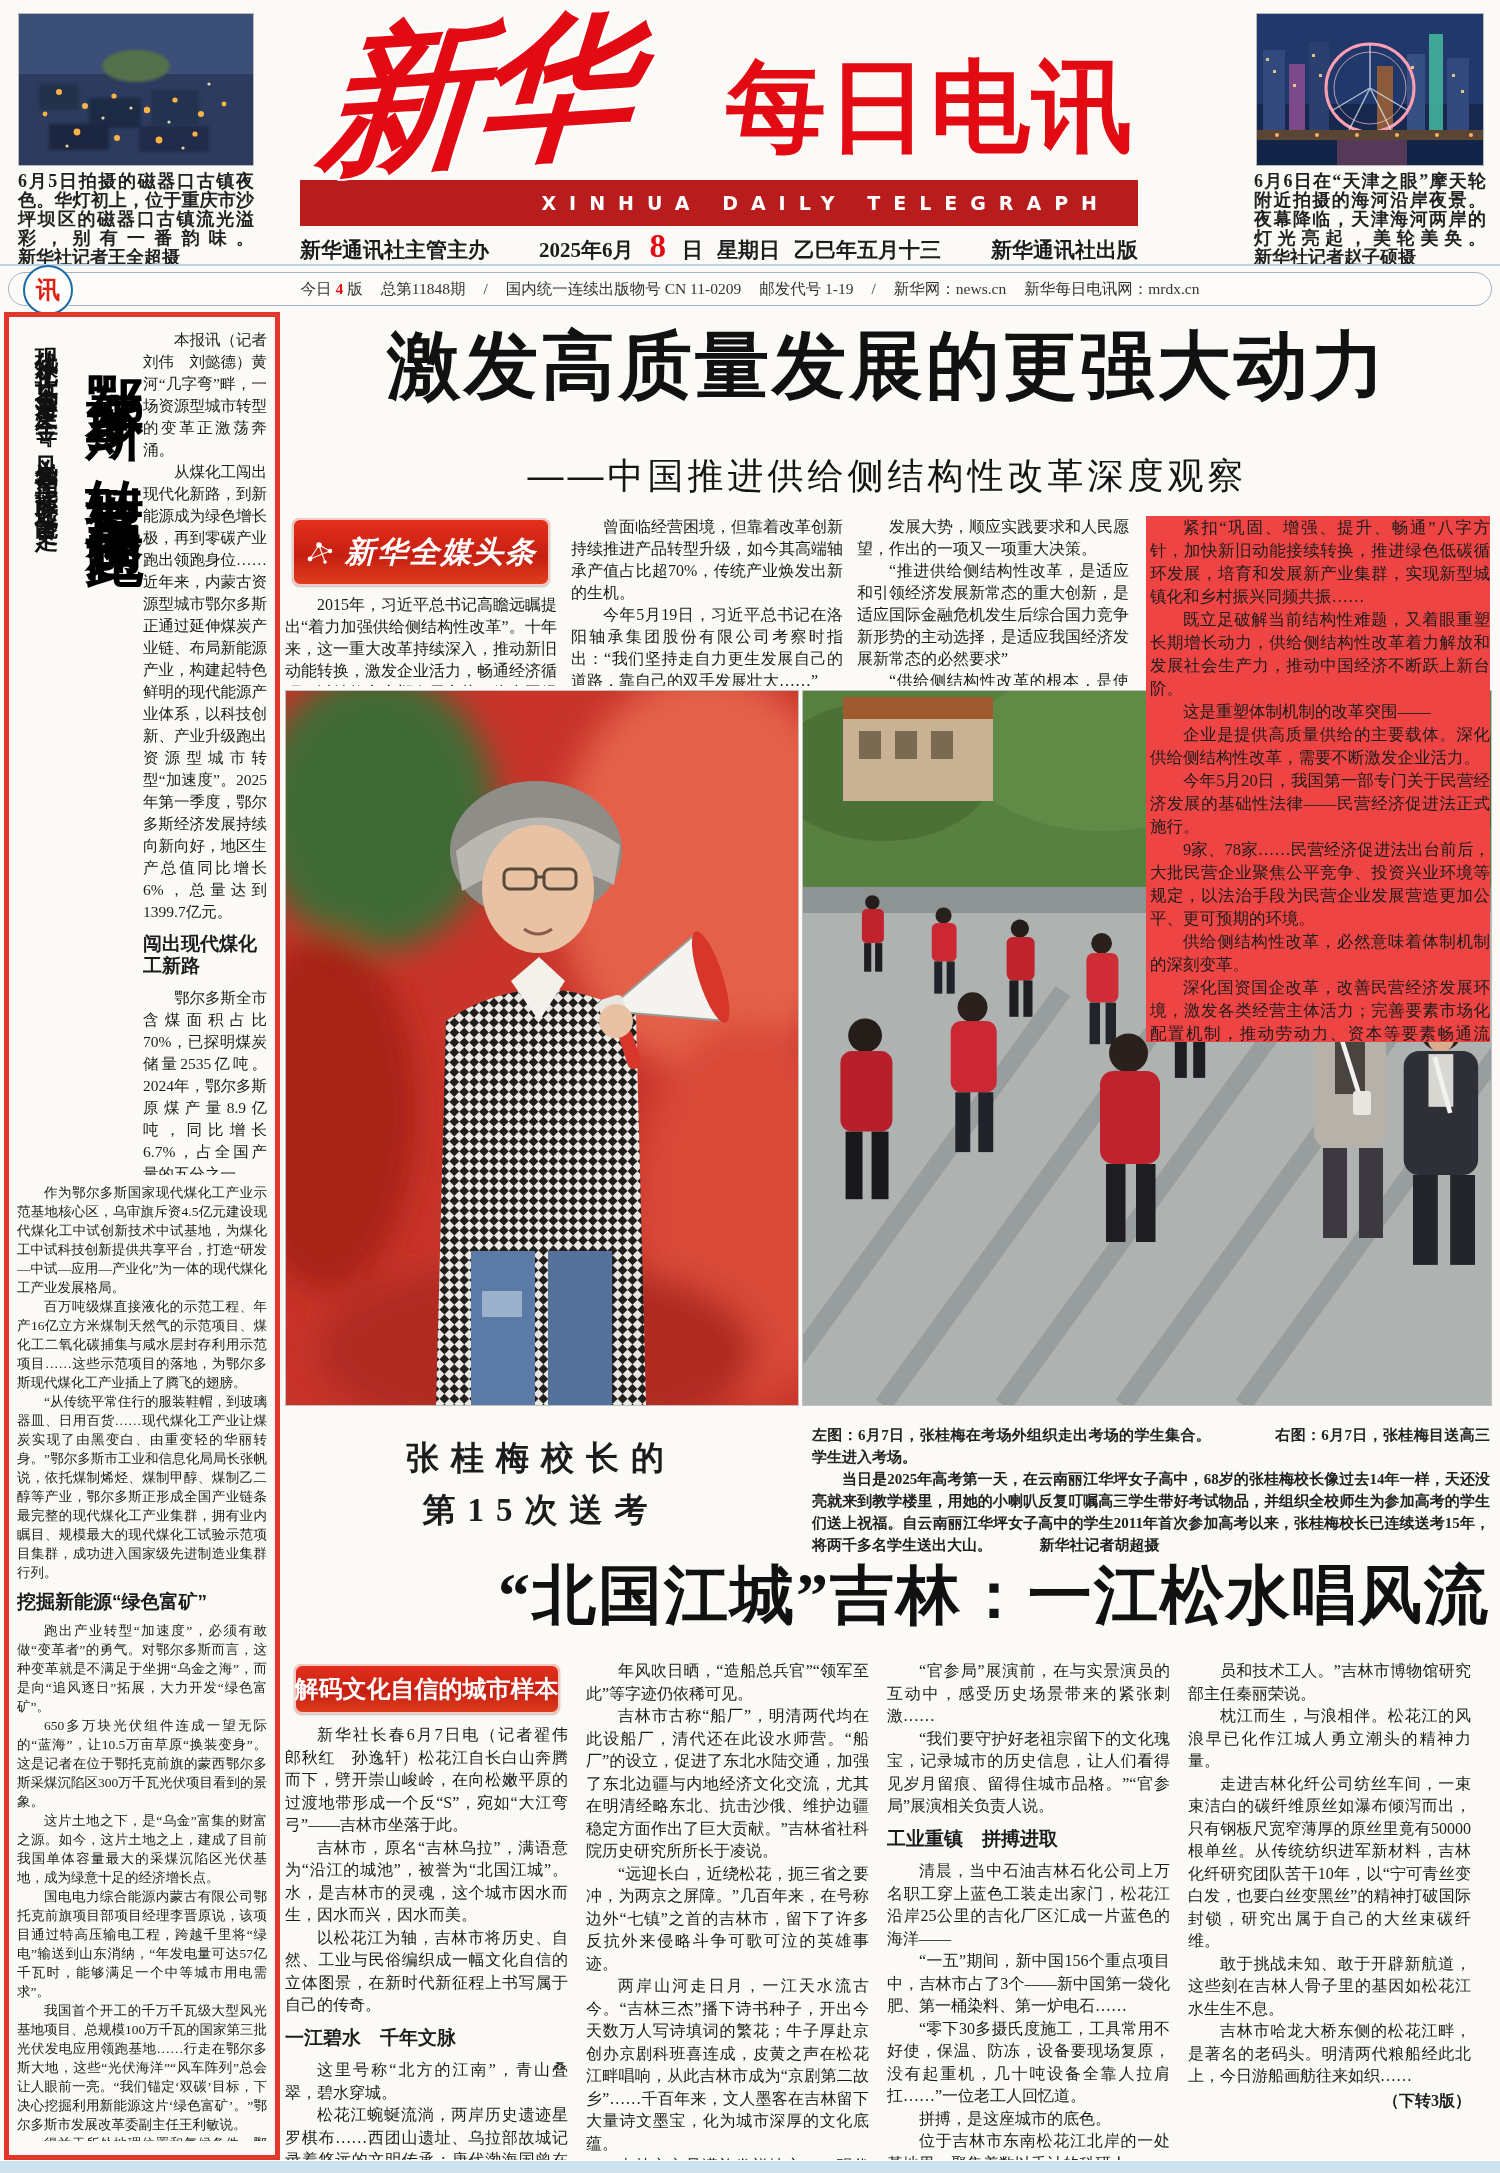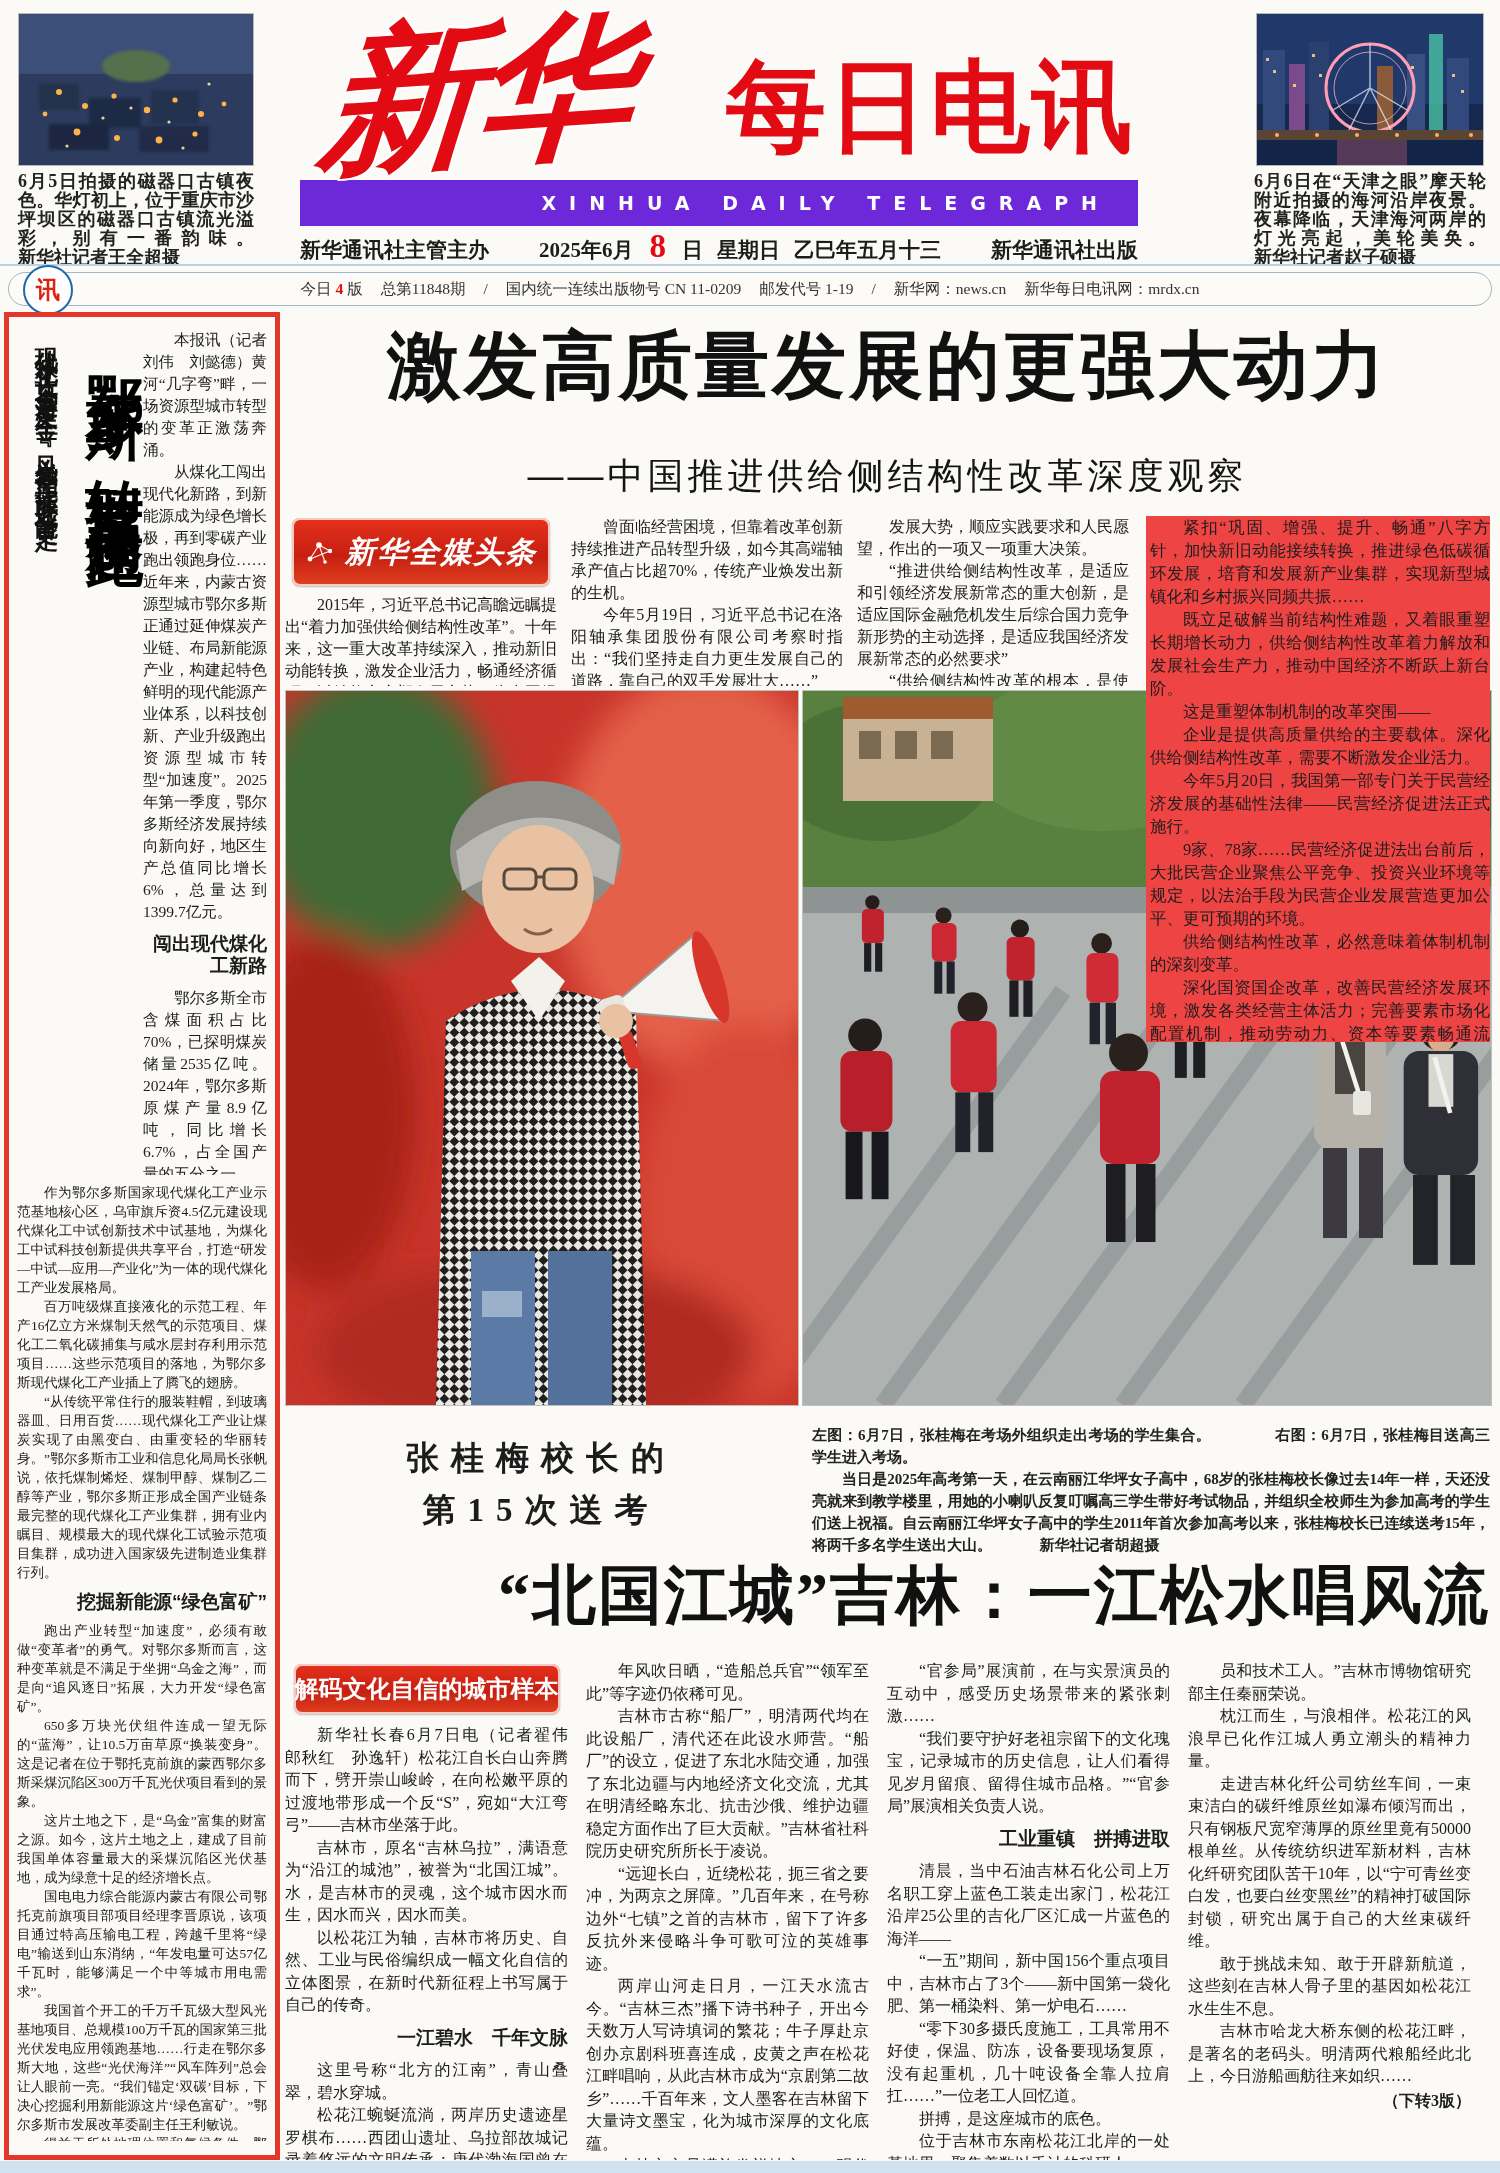--- a/index.html
+++ b/index.html
@@ -9,21 +9,21 @@
   
   .photo-frame{border:1px solid #b9b9b9;overflow:hidden;background:#223;}
   .tiny-cap{font-size:18px;line-height:19px;text-align:justify;font-weight:bold;color:#222;}
   .tiny-cap .ind{text-indent:2em;display:inline;}
   .cap-credit{font-weight:bold;white-space:nowrap;}
   .mast-script{font-size:158px;line-height:1;color:#e30b13;font-weight:900;font-style:italic;
         transform:skewX(-8deg) rotate(-4deg);letter-spacing:-6px;
         text-shadow:2px 2px 0 #fff,-2px -2px 0 #fff,2px -2px 0 #fff,-2px 2px 0 #fff;z-index:3;}
   .mast-block{font-size:100px;line-height:1;color:#e30b13;font-weight:900;letter-spacing:2px;z-index:3;
         font-family:"Liberation Serif",serif;}
-  .blue-bar{background:#6d28d9;z-index:1;}
+  .blue-bar{background:#b91c1c;z-index:1;}
   .mast-en{position:absolute;right:28px;top:12px;color:#fff;font-family:"DejaVu Sans","Liberation Sans",sans-serif;
         font-weight:bold;font-size:19px;letter-spacing:13px;white-space:nowrap;}
   .dateline{display:flex;justify-content:space-between;align-items:baseline;font-size:21px;font-weight:bold;}
   .dateline .day{color:#e30b13;font-size:33px;font-weight:bold;line-height:1;padding:0 2px;}
   .dategroup{display:flex;align-items:baseline;gap:14px;}
   .mast-rule{background:#b9d2e4;}
   .info-bar{border:1px solid #9fb6c6;border-radius:17px;background:#fcfbf8;display:flex;align-items:center;
         justify-content:center;gap:18px;font-size:15.5px;color:#333;}
   .info-bar .red{color:#e30b13;font-weight:bold;}
   .logo-badge{position:absolute;left:14px;top:-8px;width:46px;height:46px;border-radius:50%;
@@ -32,21 +32,21 @@
   
   .red-box{border:5px solid #e4372b;background:#fbfaf6;box-sizing:border-box;padding:12px 8px;}
   .lb-top{display:flex;height:846px;overflow:hidden;}
   .vert{writing-mode:vertical-rl;text-orientation:mixed;}
   .lb-kicker{width:46px;font-family:"Liberation Sans","DejaVu Sans",sans-serif;font-weight:600;
         font-size:23px;letter-spacing:5px;color:#111;}
   .lb-title{width:80px;font-size:58px;font-weight:900;letter-spacing:9px;line-height:1;color:#000;}
   .lb-textcol{flex:1;overflow:hidden;font-size:15.5px;line-height:22px;text-align:justify;}
   .lb-bottom{margin-top:8px;height:958px;overflow:hidden;font-size:13.5px;line-height:19px;text-align:justify;}
   .para{margin:0;text-indent:2em;}
-  .subhead{font-family:"Liberation Sans","DejaVu Sans",sans-serif;font-weight:bold;text-align:right;
+  .subhead{font-family:"Liberation Sans","DejaVu Sans",sans-serif;font-weight:bold;text-align:left;
         margin:10px 0;text-indent:0;}
   .sh-big{font-size:19px;}
   .jump{text-align:right;font-weight:bold;margin-top:2px;}
   
   .headline{font-size:74px;font-weight:900;letter-spacing:3px;text-align:center;line-height:1.1;color:#111;}
   .dek{font-family:"Liberation Sans","DejaVu Sans",sans-serif;font-size:36px;font-weight:500;
         letter-spacing:4px;text-align:center;color:#151515;}
   .badge{display:flex;align-items:center;gap:10px;justify-content:center;
         background:linear-gradient(180deg,#e6311c,#c61f12 55%,#e0401f);border-radius:8px;
         box-shadow:inset 0 0 0 2px rgba(255,255,255,.75),0 1px 2px rgba(0,0,0,.25);

